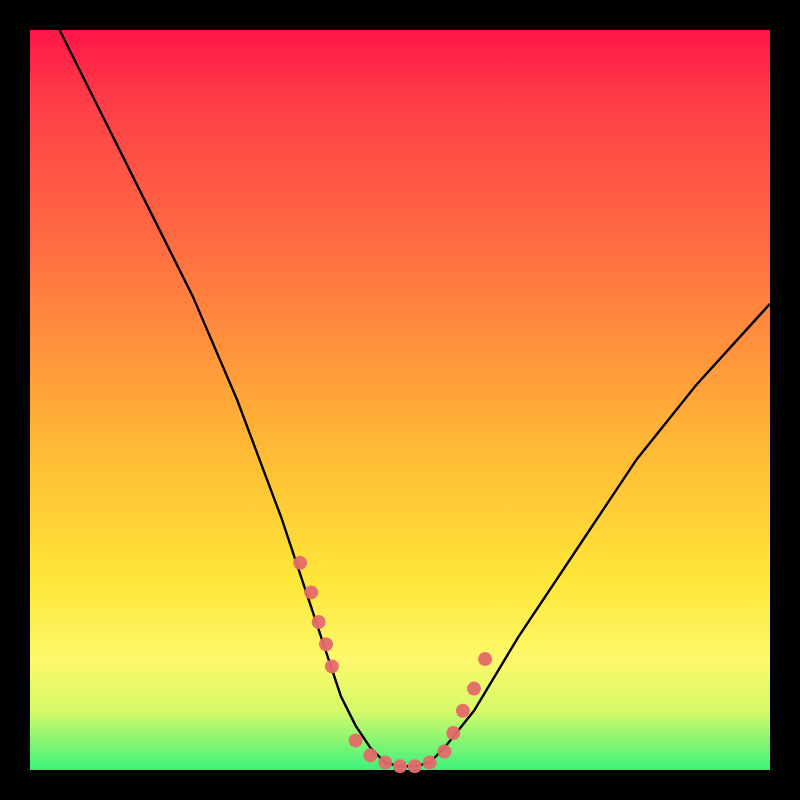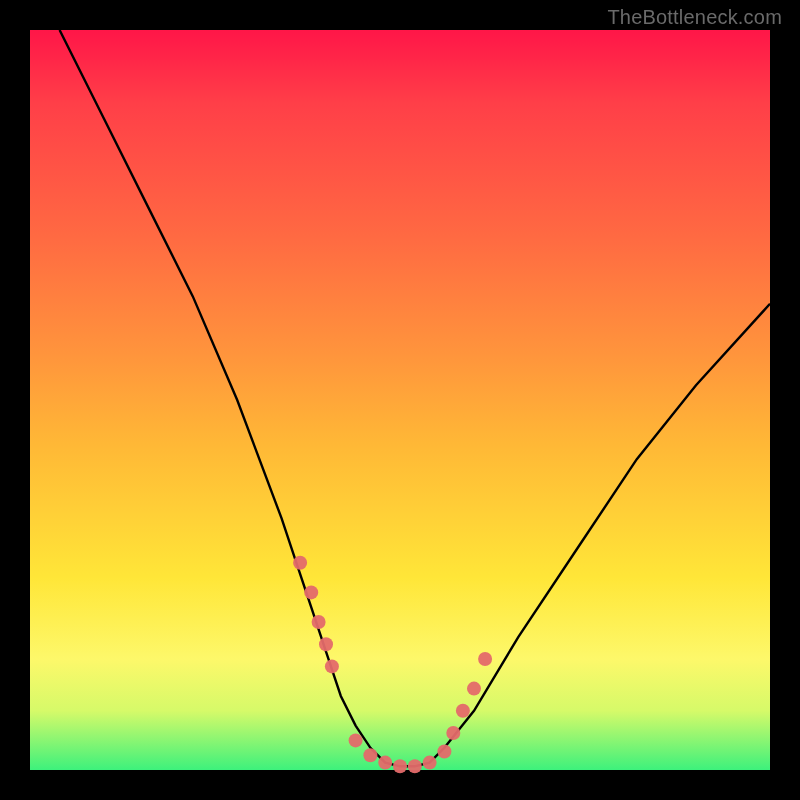--- a/index.html
+++ b/index.html
@@ -82,14 +82,13 @@
           <circle cx="384.8" cy="736.3" r="7" class="dot"></circle>
           <circle cx="399.6" cy="732.6" r="7" class="dot"></circle>
           <circle cx="414.4" cy="721.5" r="7" class="dot"></circle>
           <circle cx="423.3" cy="703.0" r="7" class="dot"></circle>
           <circle cx="432.9" cy="680.8" r="7" class="dot"></circle>
           <circle cx="444.0" cy="658.6" r="7" class="dot"></circle>
           <circle cx="455.1" cy="629.0" r="7" class="dot"></circle>
         </g>
     </svg>
   </div>
-  <div class="watermark">TheBottleneck.com</div>
 </div>
 
 </body></html>

